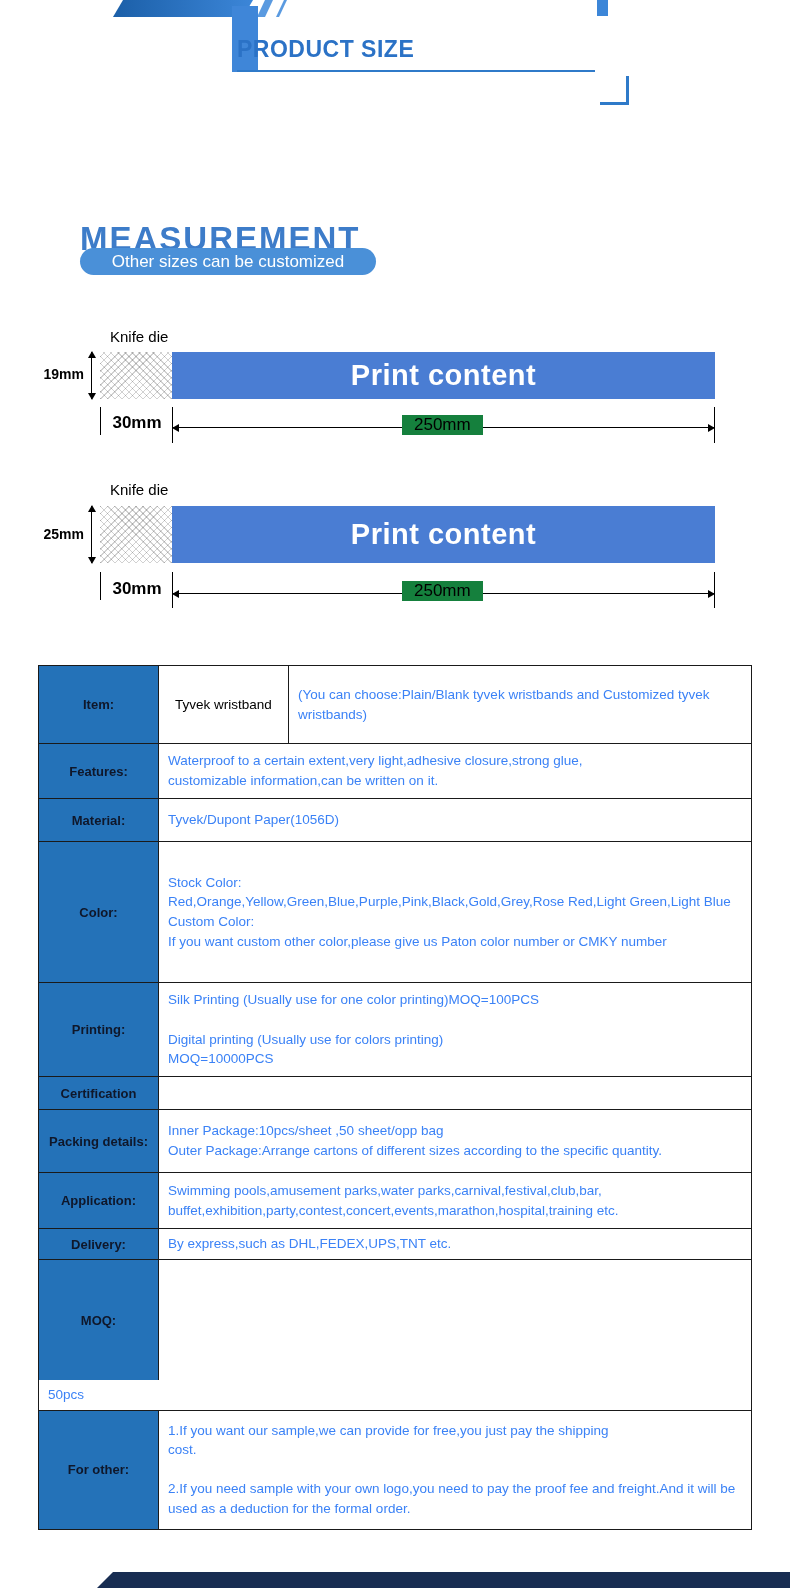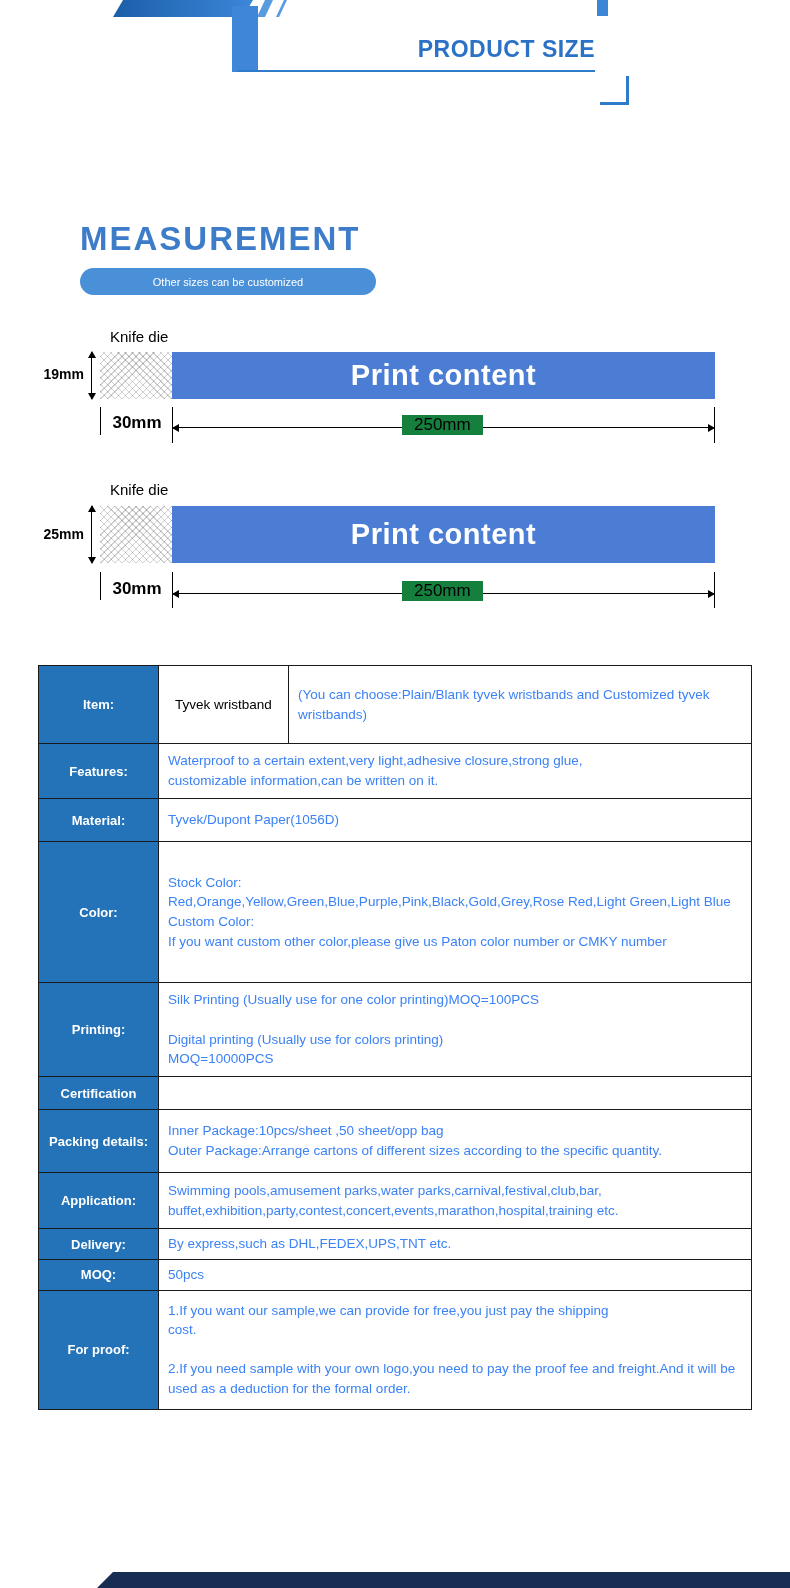--- a/index.html
+++ b/index.html
@@ -11,31 +11,31 @@
     background:linear-gradient(90deg,#1b5fa8,#3c86d8);
     clip-path:polygon(10px 0,100% 0,calc(100% - 10px) 100%,0 100%);}
   .hdr-slash{position:absolute;top:0;height:17px;background:#5a9ae0;
     clip-path:polygon(8px 0,100% 0,calc(100% - 8px) 100%,0 100%);}
   .hdr-slash.s1{left:257px;width:16px;}
   .hdr-slash.s2{left:276px;width:11px;}
   .hdr-topright{position:absolute;left:597px;top:0;width:11px;height:16px;background:#3c86d8;}
   .num-square{position:absolute;left:232px;top:6px;width:26px;height:66px;background:#3f86d8;}
   .hdr-number{position:absolute;left:148px;top:0px;font-size:68px;font-weight:bold;
     color:#2b74c8;line-height:80px;z-index:2;}
-  .hdr-title{position:absolute;left:237px;top:36px;width:358px;text-align:right;
+  .hdr-title{position:absolute;left:237px;top:36px;width:358px;text-align:left;
     font-size:23px;font-weight:bold;color:#2b72c6;letter-spacing:0.5px;}
   .hdr-underline{position:absolute;left:237px;top:70px;width:358px;height:2px;background:#2f7ac9;}
   .corner-bracket{position:absolute;left:600px;top:76px;width:26px;height:26px;
     border-right:3px solid #2f7ac9;border-bottom:3px solid #2f7ac9;}
 
   
   .measure-heading{position:absolute;left:80px;top:220px;font-size:33px;font-weight:bold;
     color:#3d7cc9;letter-spacing:2px;}
-  .badge{position:absolute;left:80px;top:268px;width:296px;height:27px;border-radius:14px;
-    background:#4a90d8;color:#fff;font-size:11px;display:flex;align-items:center;
+  .badge{position:absolute;left:80px;top:248px;width:296px;height:27px;border-radius:14px;
+    background:#4a90d8;color:#fff;font-size:17px;display:flex;align-items:center;
     justify-content:center;}
 
   
   .knife{position:absolute;font-size:15px;color:#000;}
   .knife.d1{left:110px;top:328px;}
   .knife.d2{left:110px;top:481px;}
 
   .stub{position:absolute;left:100px;width:72px;background:#fff;
     background-image:
       repeating-linear-gradient(45deg,rgba(0,0,0,0.18) 0 1px,transparent 1px 5px),
@@ -87,34 +87,34 @@
 
   .lenlab{position:absolute;background:#15803d;padding:0 12px;font-size:17px;font-weight:400;}
   .lenlab.d1{left:402px;top:415px;}
   .lenlab.d2{left:402px;top:581px;}
 
   
   .spec-table{position:absolute;left:38px;top:665px;width:714px;
     border:1px solid #1a1a1a;box-sizing:border-box;}
   .spec-row{display:flex;border-top:1px solid #1a1a1a;}
   .spec-row:first-child{border-top:none;}
-  .spec-label{flex:0 0 120px;width:120px;background:#2472b8;color:#ffffff;font-weight:bold;
+  .spec-label{flex:0 0 120px;width:120px;background:#2472b8;color:#0f172a;font-weight:bold;
     font-size:13px;display:flex;align-items:center;justify-content:center;text-align:center;
     border-right:1px solid #1a1a1a;padding:4px;box-sizing:border-box;}
   .spec-value{flex:1;display:flex;align-items:center;padding:5px 9px;font-size:13.5px;
     color:#3b82f6;box-sizing:border-box;}
   .spec-value .pre{white-space:pre-line;line-height:1.45;}
   .item-name{flex:0 0 130px;width:130px;display:flex;align-items:center;justify-content:center;
     text-align:center;font-size:13.5px;border-right:1px solid #1a1a1a;padding:4px;
     box-sizing:border-box;}
   .r-item{min-height:77px;}
   .r0{min-height:54px;}  .r1{min-height:42px;}  .r2{min-height:44px;}
   .r3{min-height:140px;} .r4{min-height:93px;}  .r5{min-height:32px;}
   .r6{min-height:62px;}  .r7{min-height:30px;}  .r8{min-height:55px;}
-  .r9{min-height:27px;}  .r10{min-height:118px;}
+  .r9{min-height:27px;flex-direction:column;}  .r10{min-height:118px;}
 
   
   .footer-bar{position:absolute;left:97px;top:1572px;width:693px;height:16px;
     background:#182d52;clip-path:polygon(16px 0,100% 0,100% 100%,0 100%);}
 </style>
 </head>
 <body>
 
 <div class="page">
 
@@ -232,21 +232,21 @@
     </div>
 
     <div class="spec-row r9">
       <div class="spec-label">MOQ:</div>
       <div class="spec-value">
         <span class="pre">50pcs</span>
       </div>
     </div>
 
     <div class="spec-row r10">
-      <div class="spec-label">For proof:</div>
+      <div class="spec-label">For other:</div>
       <div class="spec-value">
         <span class="pre">1.If you want our sample,we can provide for free,you just pay the shipping
 cost.
 
 2.If you need sample with your own logo,you need to pay the proof fee and freight.And it will be used as a deduction for the formal order.</span>
       </div>
     </div>
 
   </div>
 

